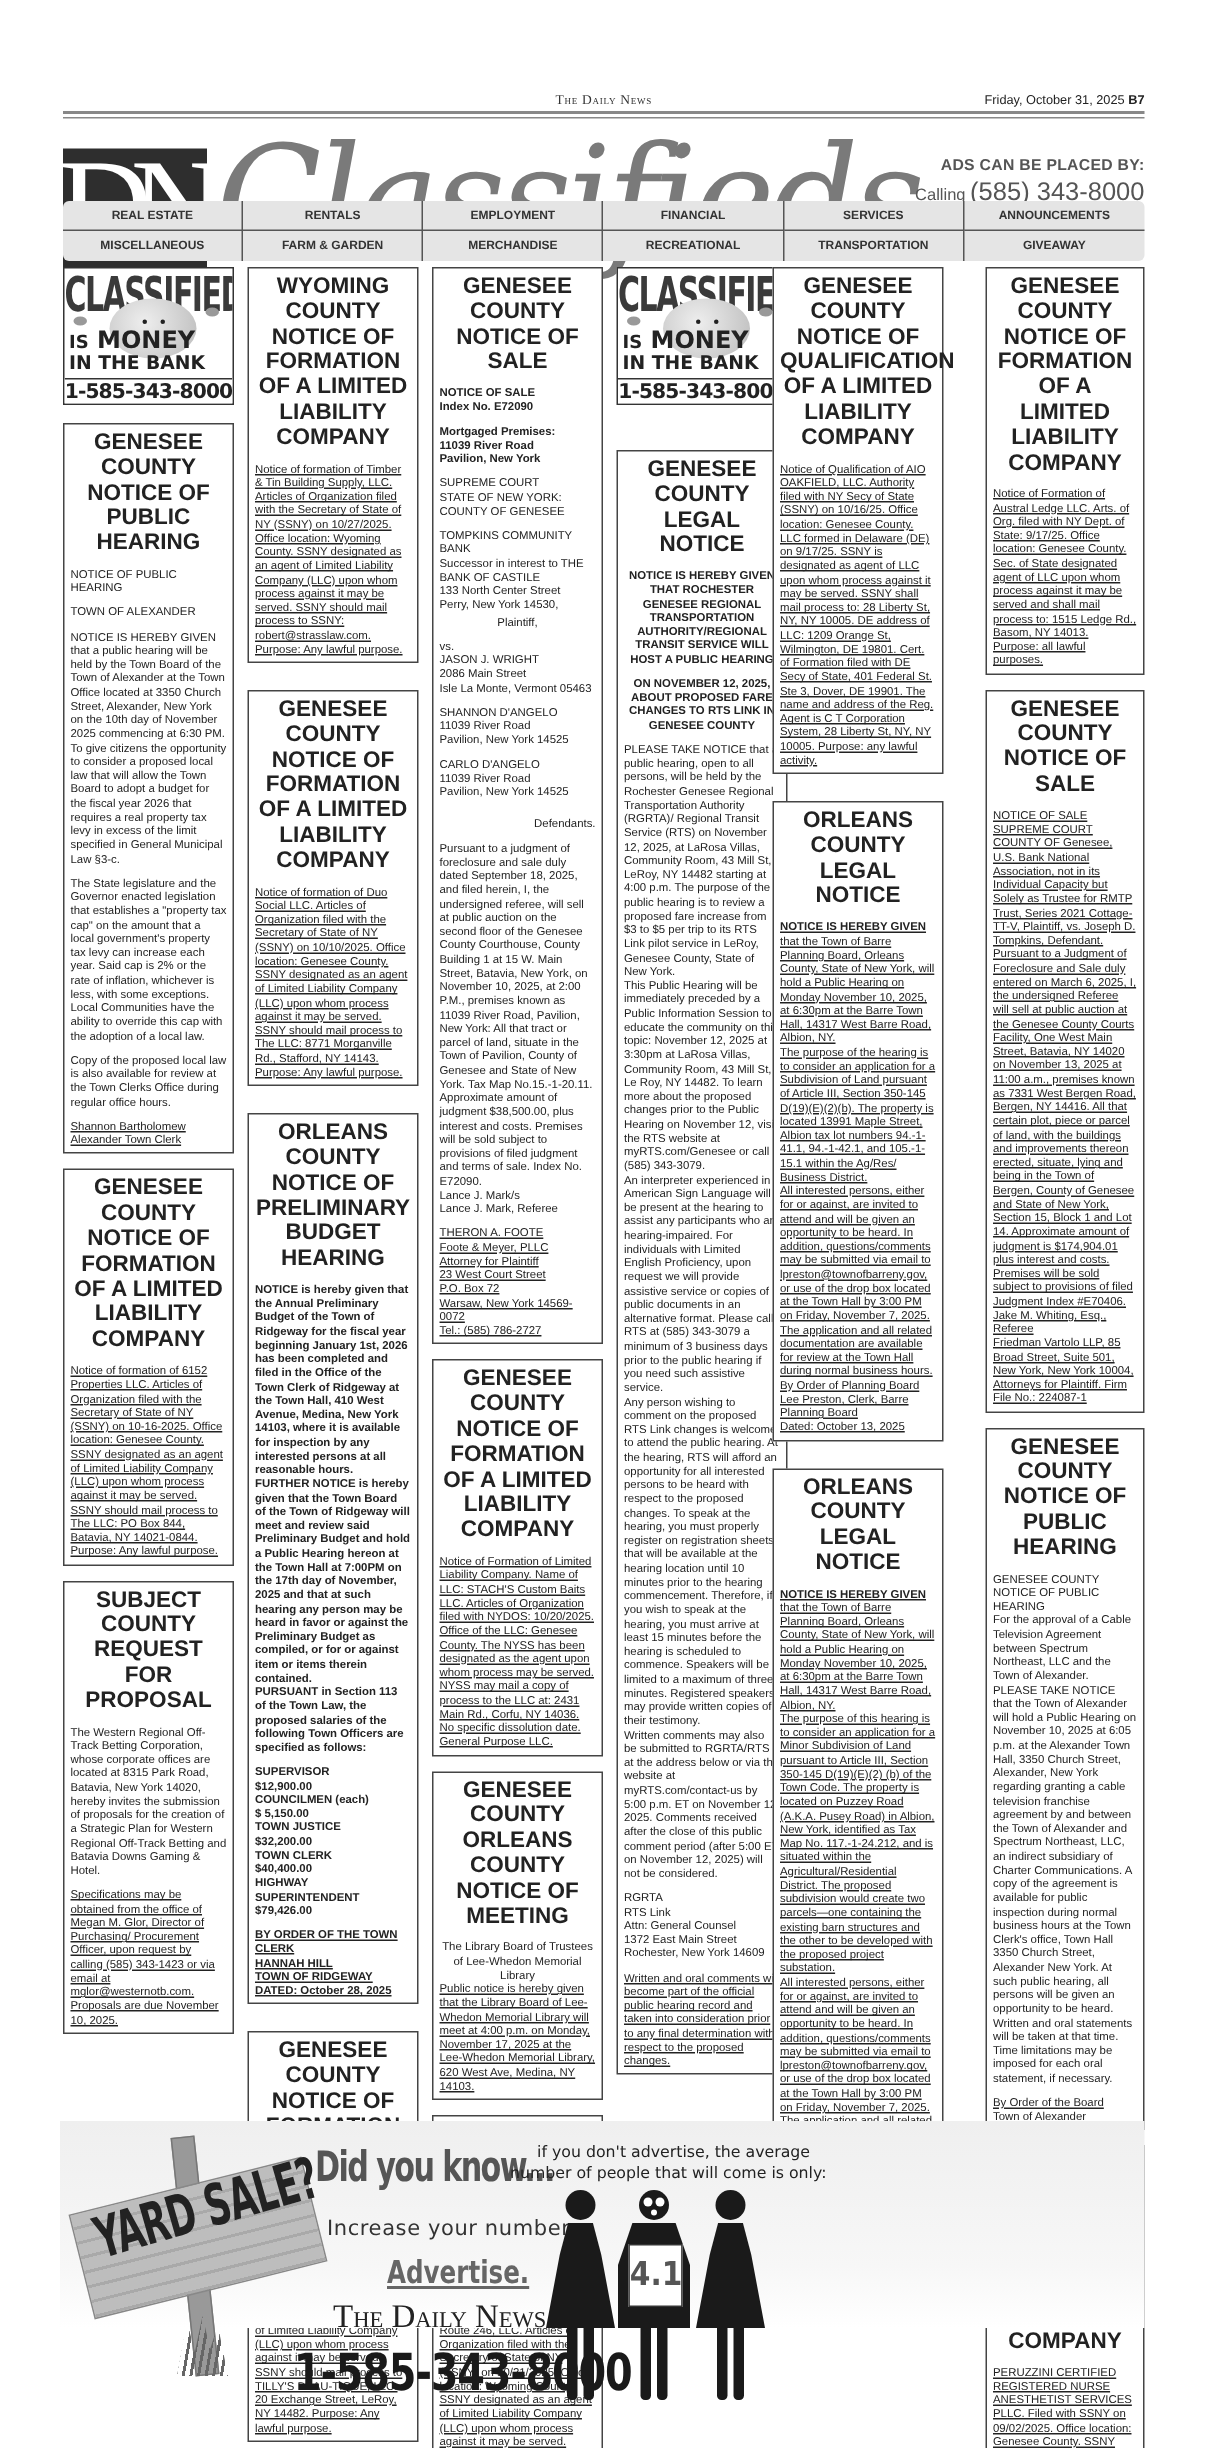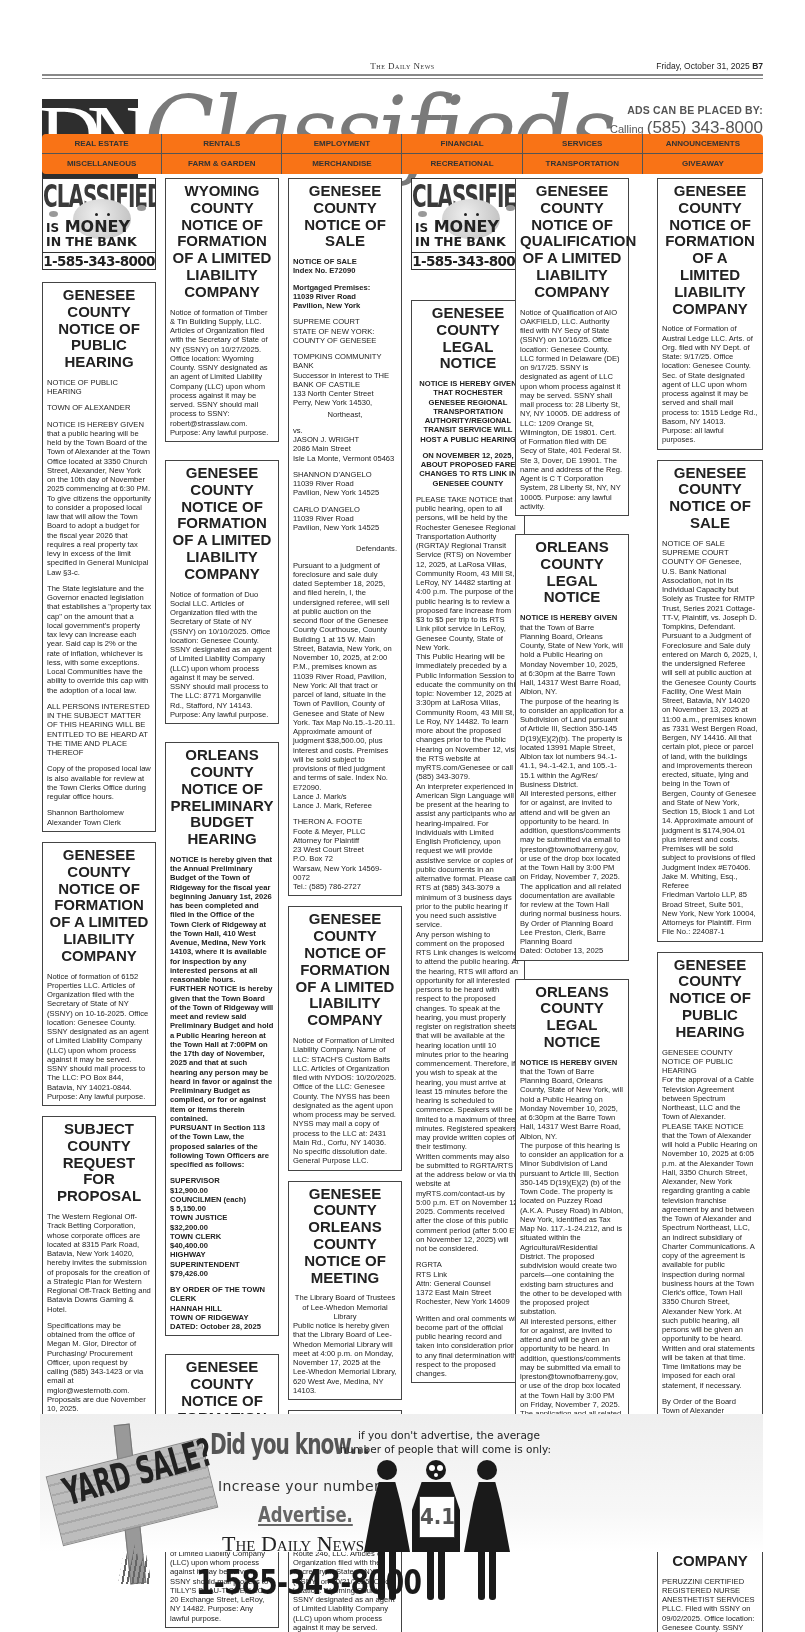--- a/index.html
+++ b/index.html
@@ -17,30 +17,30 @@
   .logo-the { position: absolute; left: 12px; top: 44px; font-family: "Liberation Serif", serif; font-size: 11px; font-weight: bold; color: #2e2e2e; background: #fff; padding: 0 2px; line-height: 1.1; }
   .classifieds-title { position: absolute; left: 144px; top: 85px; font-family: "DejaVu Serif", serif; font-style: italic; font-size: 92px; color: #7a7a7a; letter-spacing: -3px; line-height: 1; transform: scaleY(1.05); transform-origin: top left; }
 
   .contact { position: absolute; right: 42px; top: 104px; text-align: right; width: 300px; }
   .contact .ads { font-size: 10.5px; font-weight: bold; color: #555; letter-spacing: 0.2px; }
   .contact .calling { font-size: 11px; color: #666; margin-top: 2px; }
   .contact .calling span { font-size: 17px; color: #555; }
   .contact .stop { font-size: 10px; color: #666; margin-top: 1px; }
   .contact .web { font-size: 10px; color: #666; margin-top: 2px; }
 
-  .catbar { position: absolute; left: 42px; top: 134px; width: 721px; height: 40px; background: #f97316; border-radius: 4px; display: grid; grid-template-columns: repeat(6, 1fr); grid-template-rows: 20px 20px; top: 134px; }
+  .catbar { position: absolute; left: 42px; top: 134px; width: 721px; height: 40px; background: #e5e5e5; border-radius: 4px; display: grid; grid-template-columns: repeat(6, 1fr); grid-template-rows: 20px 20px; top: 134px; }
   .catbar .cat { font-size: 8px; font-weight: bold; color: #333; text-align: center; line-height: 20px; border-right: 1px solid #555; cursor: pointer; }
   .catbar .cat:nth-child(6n) { border-right: none; }
   .catbar .row1 { border-bottom: 1px solid #555; }
 
   .col { position: absolute; top: 178px; }
   .notice { border: 1.2px solid #444; padding: 4px 4px 4px 4px; font-size: 7.6px; line-height: 1.22; color: #222; background: #fff; margin-bottom: 10px; }
   .notice h3 { font-size: 15px; font-weight: bold; text-align: center; line-height: 1.12; color: #222; margin-bottom: 7px; }
   .notice p { margin-bottom: 7px; white-space: pre-line; }
-  .notice p:last-child { margin-bottom: 0; }
+  .notice p:last-child { margin-bottom: 0; text-decoration: underline; }
   .notice .bold { font-weight: bold; }
   .notice .center { text-align: center; }
   .notice .bcenter { font-weight: bold; text-align: center; }
 
   .promo { border: 1.2px solid #333; height: 92px; position: relative; overflow: hidden; margin-bottom: 12px; background: #fff; }
   .promo .cls { position: absolute; top: -2px; left: 0; right: 0; text-align: center; font-family: "DejaVu Sans", sans-serif; font-weight: bold; font-size: 20px; color: #3a3a3a; letter-spacing: -1px; transform: scaleY(1.6); transform-origin: top center; }
   .promo .pig { position: absolute; left: 30px; top: 20px; width: 58px; height: 40px; border-radius: 50%; background: radial-gradient(circle at 40% 40%, #eee, #bbb); }
   .promo .pig .eye { position: absolute; width: 3px; height: 3px; background: #222; border-radius: 50%; top: 14px; }
   .promo .coin { position: absolute; width: 9px; height: 6px; border-radius: 50%; background: #999; }
   .promo .money { position: absolute; left: 3px; top: 38px; font-family: "DejaVu Sans", sans-serif; font-weight: bold; font-size: 16px; color: #222; letter-spacing: 0; white-space: nowrap; }
@@ -119,21 +119,20 @@
     <div class="bank">IN THE BANK</div>
     <div class="phone">1-585-343-8000</div>
   </div>
 
   <div class="notice">
     <h3>GENESEE COUNTY NOTICE OF PUBLIC HEARING</h3>
     <p>NOTICE OF PUBLIC HEARING</p>
     <p>TOWN OF ALEXANDER</p>
     <p>NOTICE IS HEREBY GIVEN that a public hearing will be held by the Town Board of the Town of Alexander at the Town Office located at 3350 Church Street, Alexander, New York on the 10th day of November 2025 commencing at 6:30 PM. To give citizens the opportunity to consider a proposed local law that will allow the Town Board to adopt a budget for the fiscal year 2026 that requires a real property tax levy in excess of the limit specified in General Municipal Law §3-c.</p>
     <p>The State legislature and the Governor enacted legislation that establishes a "property tax cap" on the amount that a local government's property tax levy can increase each year. Said cap is 2% or the rate of inflation, whichever is less, with some exceptions. Local Communities have the ability to override this cap with the adoption of a local law.</p>
-    <p>ALL PERSONS INTERESTED IN THE SUBJECT MATTER OF THIS HEARING WILL BE ENTITLED TO BE HEARD AT THE TIME AND PLACE THEREOF</p>
     <p>Copy of the proposed local law is also available for review at the Town Clerks Office during regular office hours.</p>
     <p>Shannon Bartholomew
 Alexander Town Clerk</p>
   </div>
 
   <div class="notice">
     <h3>GENESEE COUNTY NOTICE OF FORMATION OF A LIMITED LIABILITY COMPANY</h3>
     <p>Notice of formation of 6152 Properties LLC. Articles of Organization filed with the Secretary of State of NY (SSNY) on 10-16-2025. Office location: Genesee County. SSNY designated as an agent of Limited Liability Company (LLC) upon whom process against it may be served. SSNY should mail process to The LLC: PO Box 844, Batavia, NY 14021-0844. Purpose: Any lawful purpose.</p>
   </div>
 
@@ -187,21 +186,21 @@
     <p class="bold">Mortgaged Premises:
 11039 River Road
 Pavilion, New York</p>
     <p>SUPREME COURT
 STATE OF NEW YORK:
 COUNTY OF GENESEE</p>
     <p style="margin-bottom:2px">TOMPKINS COMMUNITY BANK
 Successor in interest to THE BANK OF CASTILE
 133 North Center Street
 Perry, New York  14530,</p>
-    <p class="center">Northeast,</p>
+    <p class="center">Plaintiff,</p>
     <p>vs.
 JASON J. WRIGHT
 2086 Main Street
 Isle La Monte, Vermont 05463</p>
     <p>SHANNON D'ANGELO
 11039 River Road
 Pavilion, New York 14525</p>
     <p style="margin-bottom:12px">CARLO D'ANGELO
 11039 River Road
 Pavilion, New York 14525</p>

